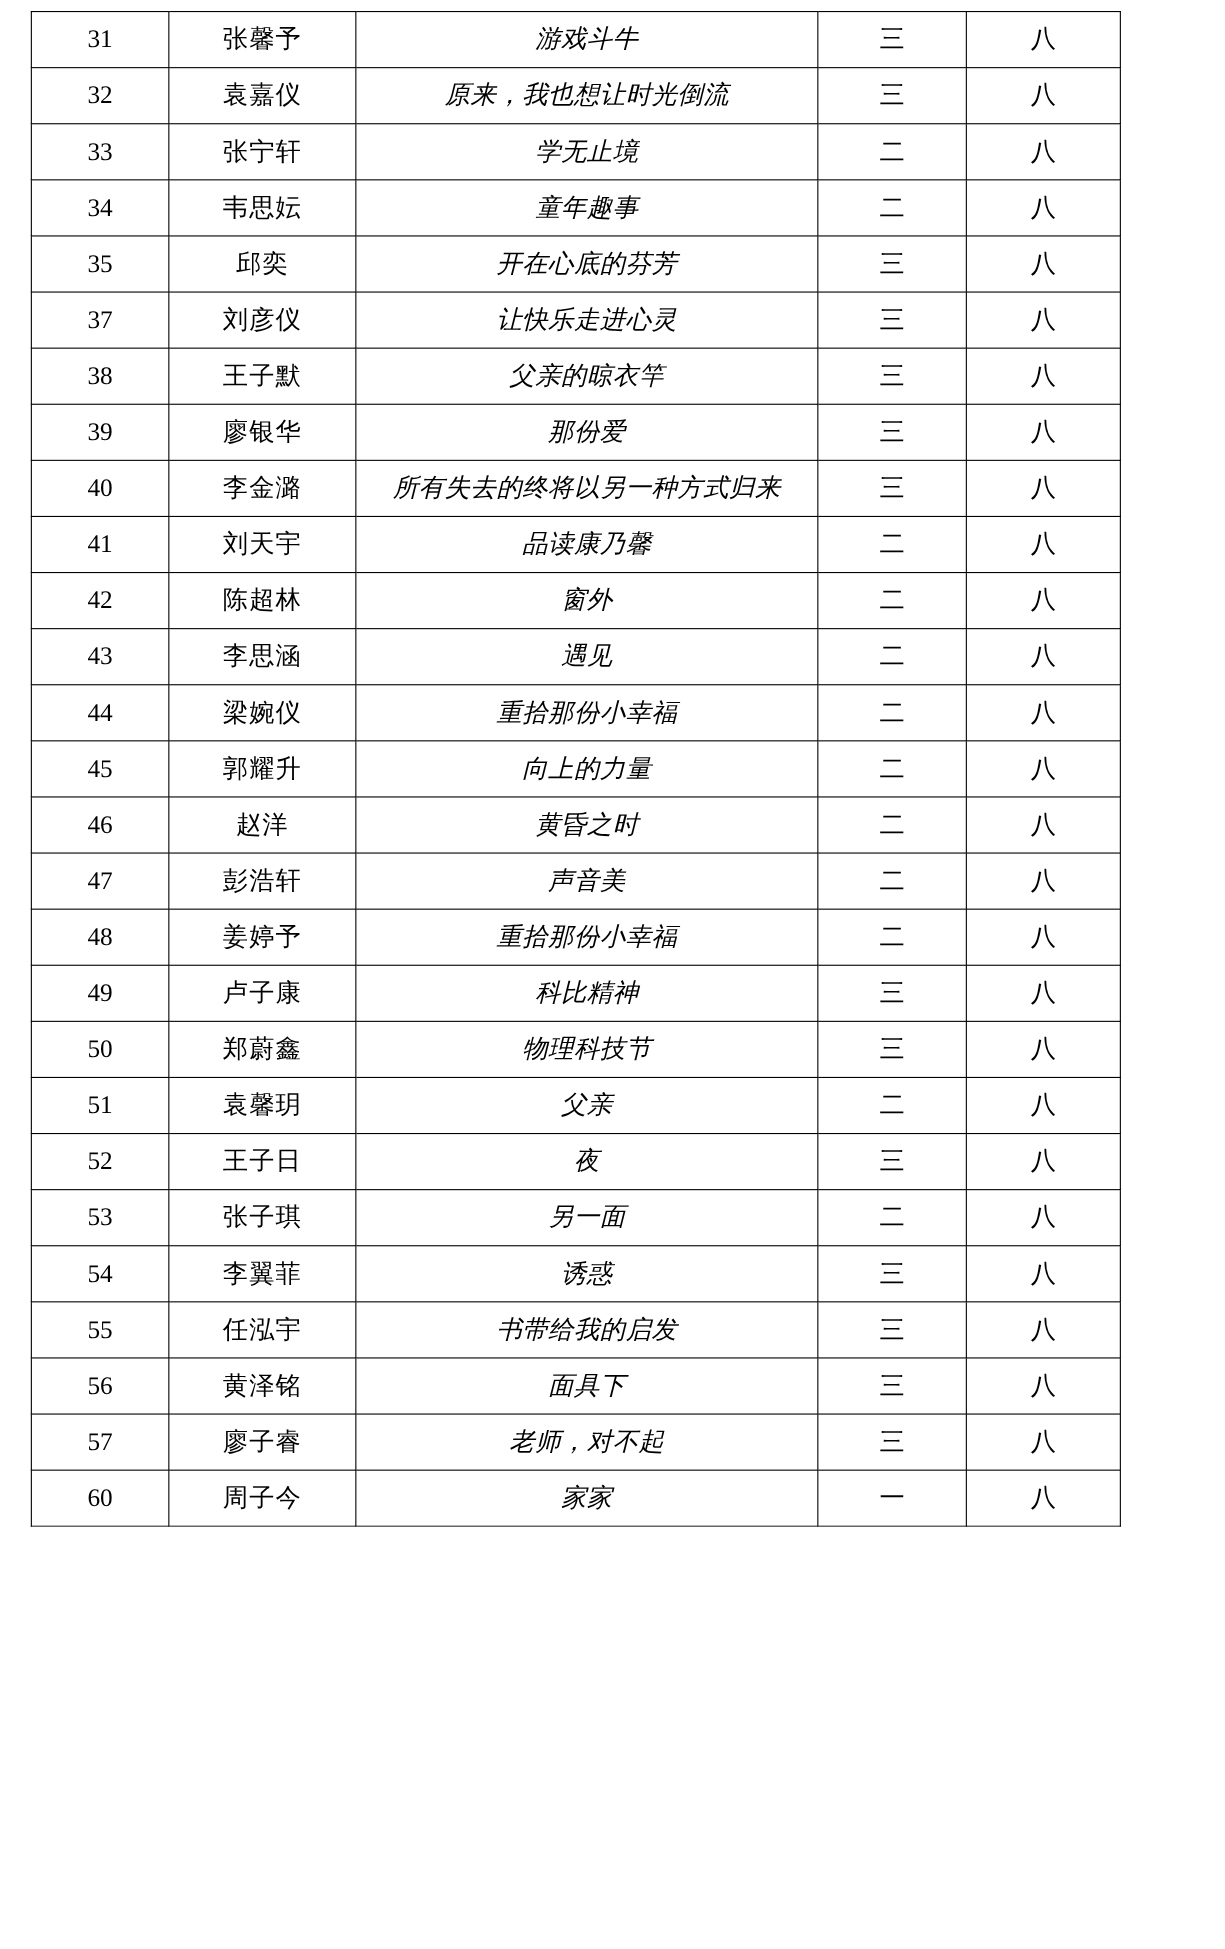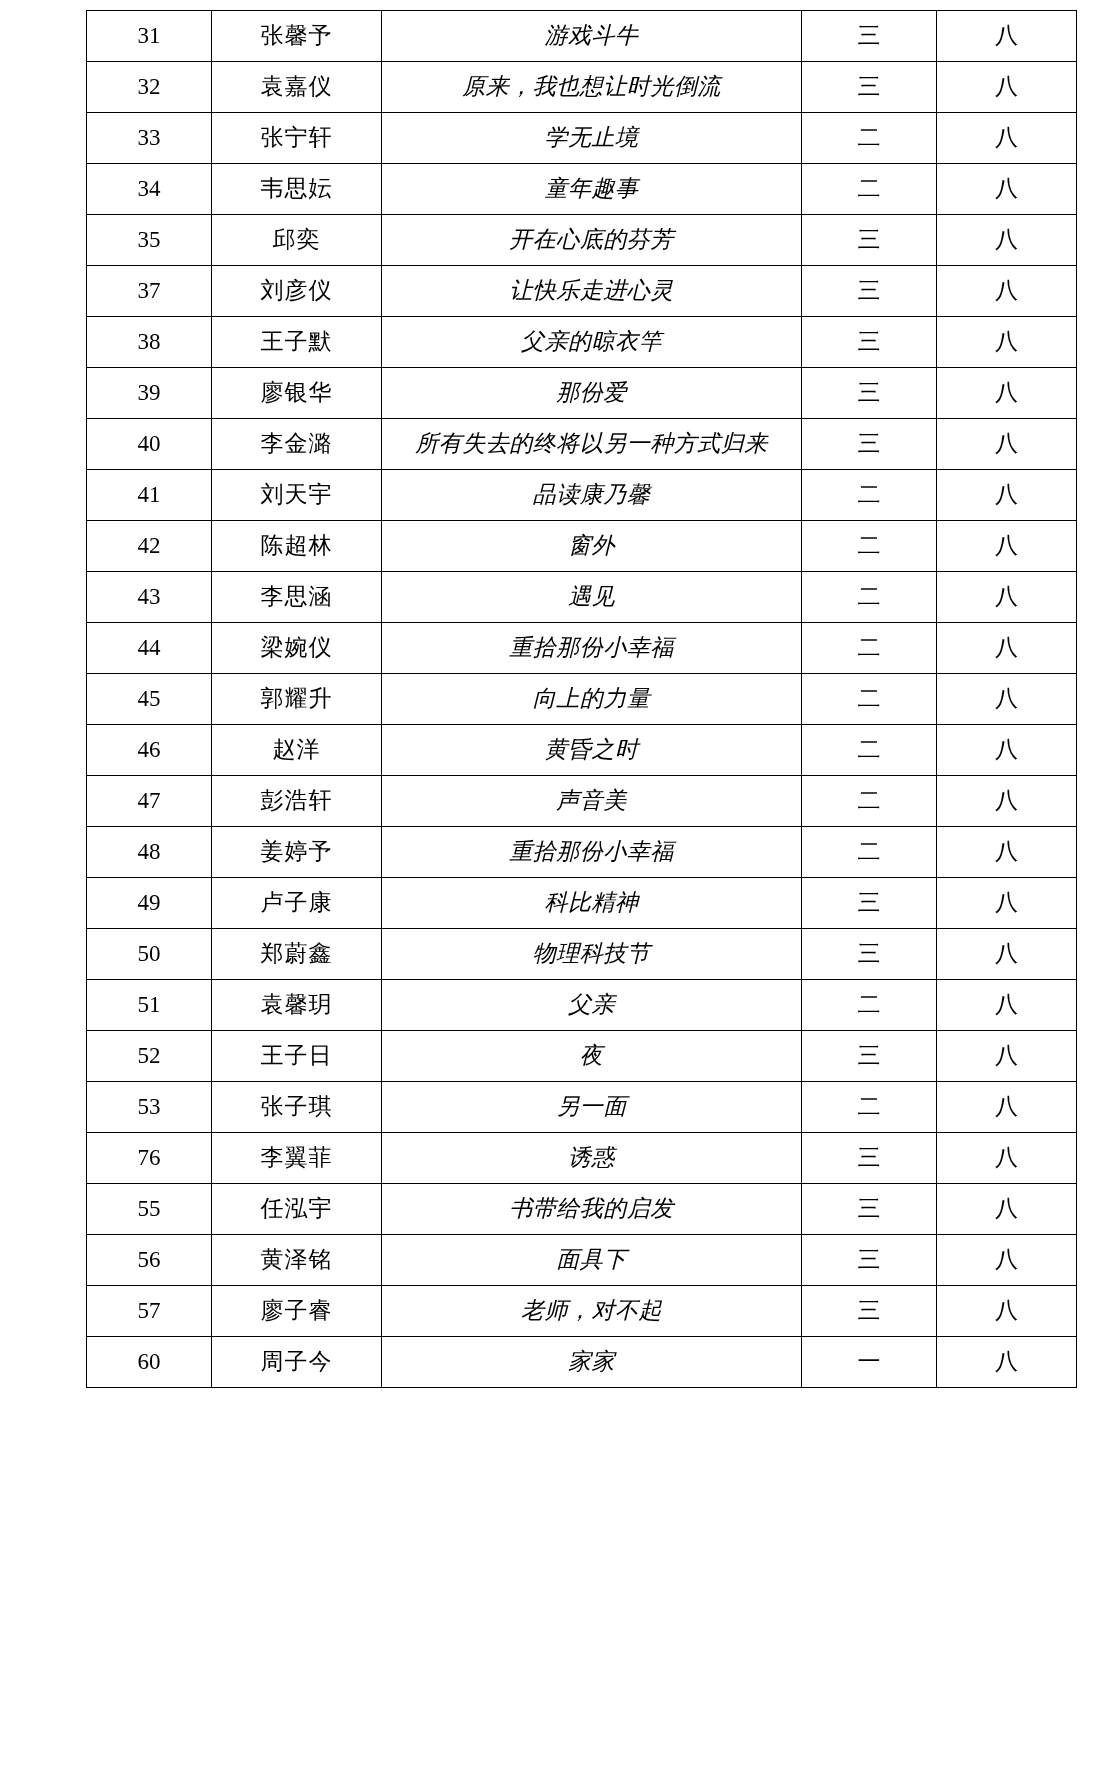--- a/index.html
+++ b/index.html
@@ -8,21 +8,21 @@
     background: #ffffff;
   }
   body {
     width: 1114px;
     font-family: "Liberation Serif", "DejaVu Serif", serif;
     color: #000000;
   }
   .page {
     width: 1114px;
     box-sizing: border-box;
-    padding: 10px 62px 0 86px;
+    padding: 10px 62px 0 28px;
   }
   table.award-table {
     border-collapse: collapse;
     width: 990px;
     table-layout: fixed;
   }
   table.award-table col.c-index { width: 125px; }
   table.award-table col.c-name  { width: 170px; }
   table.award-table col.c-title { width: 420px; }
   table.award-table col.c-prize { width: 135px; }
@@ -212,21 +212,21 @@
           <td class="cell-grade">八</td>
         </tr>
         <tr>
           <td class="cell-index">53</td>
           <td class="cell-name">张子琪</td>
           <td class="cell-title">另一面</td>
           <td class="cell-prize">二</td>
           <td class="cell-grade">八</td>
         </tr>
         <tr>
-          <td class="cell-index">76</td>
+          <td class="cell-index">54</td>
           <td class="cell-name">李翼菲</td>
           <td class="cell-title">诱惑</td>
           <td class="cell-prize">三</td>
           <td class="cell-grade">八</td>
         </tr>
         <tr>
           <td class="cell-index">55</td>
           <td class="cell-name">任泓宇</td>
           <td class="cell-title">书带给我的启发</td>
           <td class="cell-prize">三</td>

